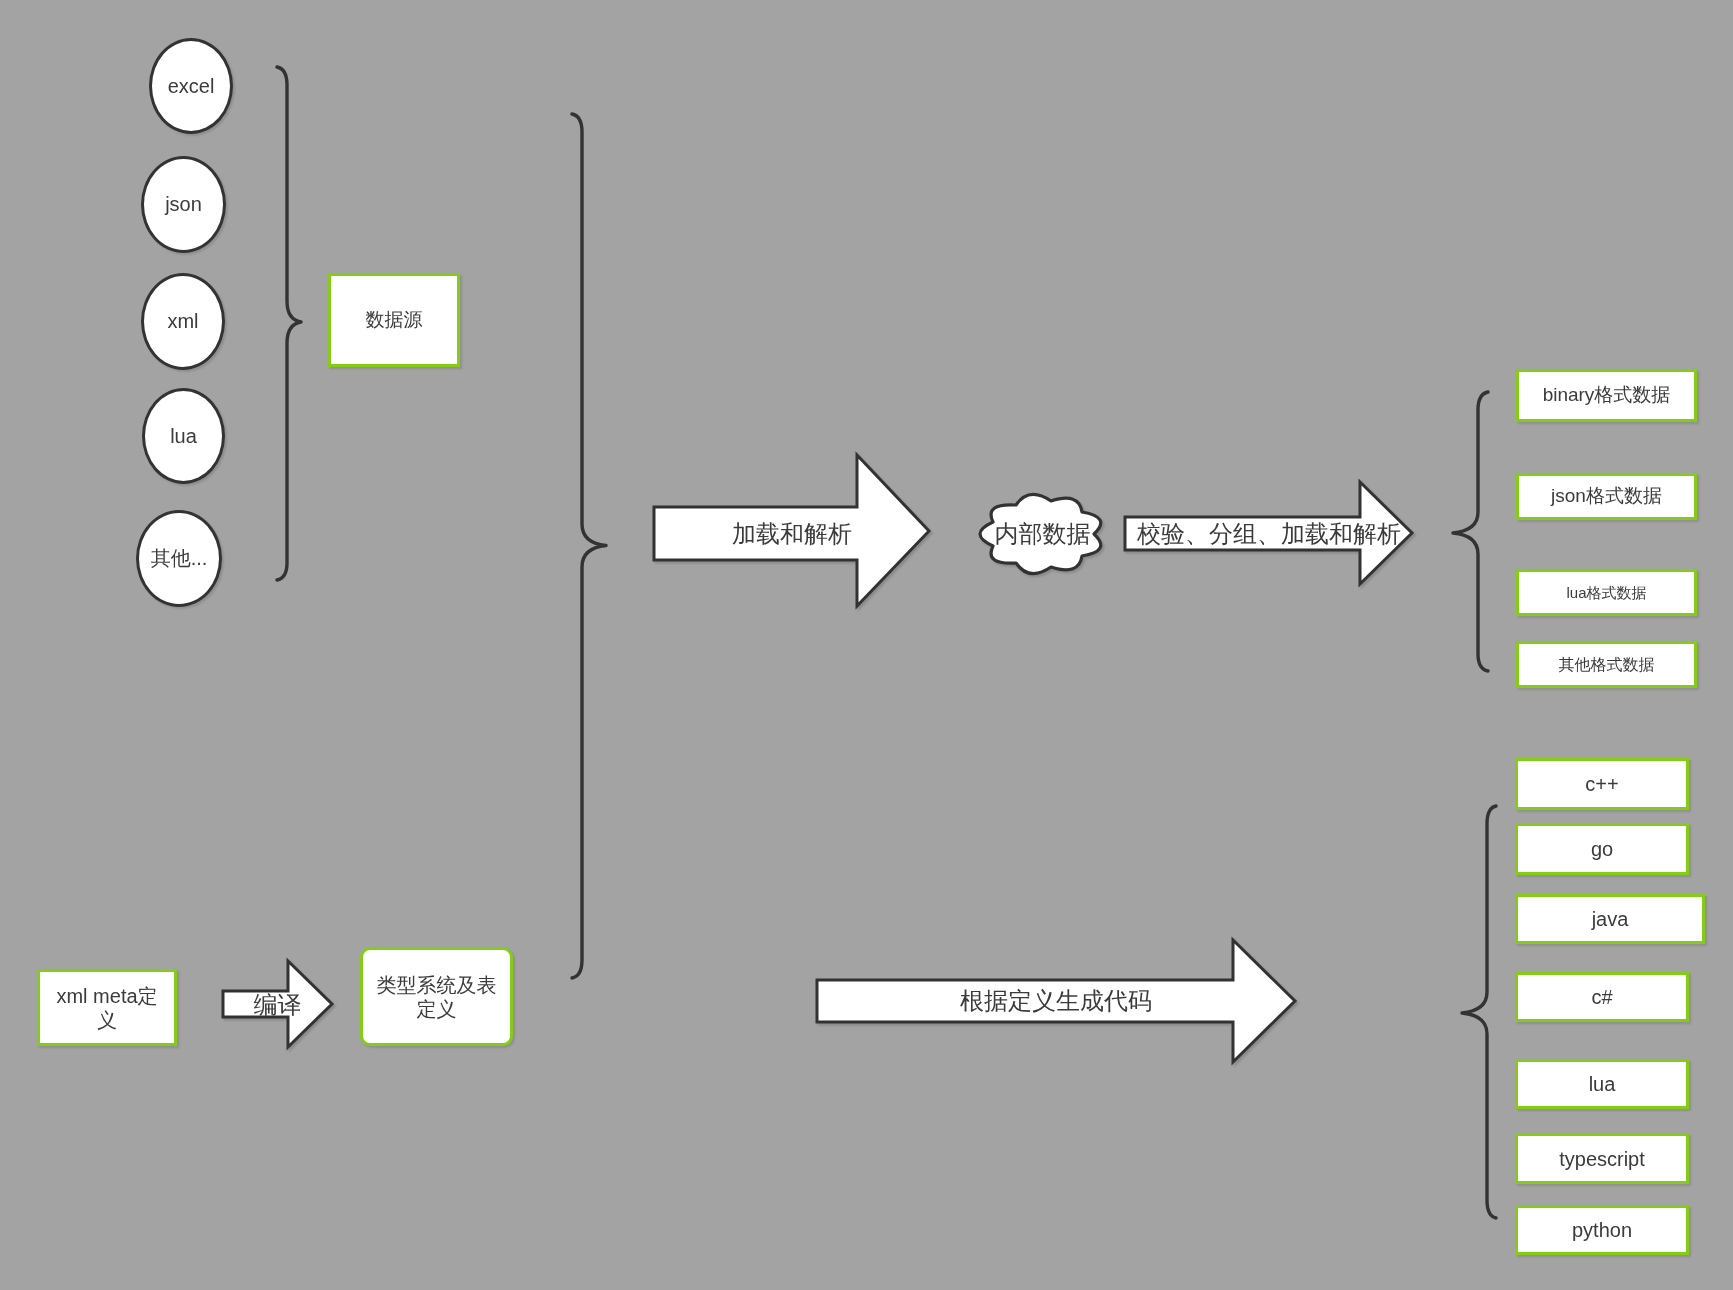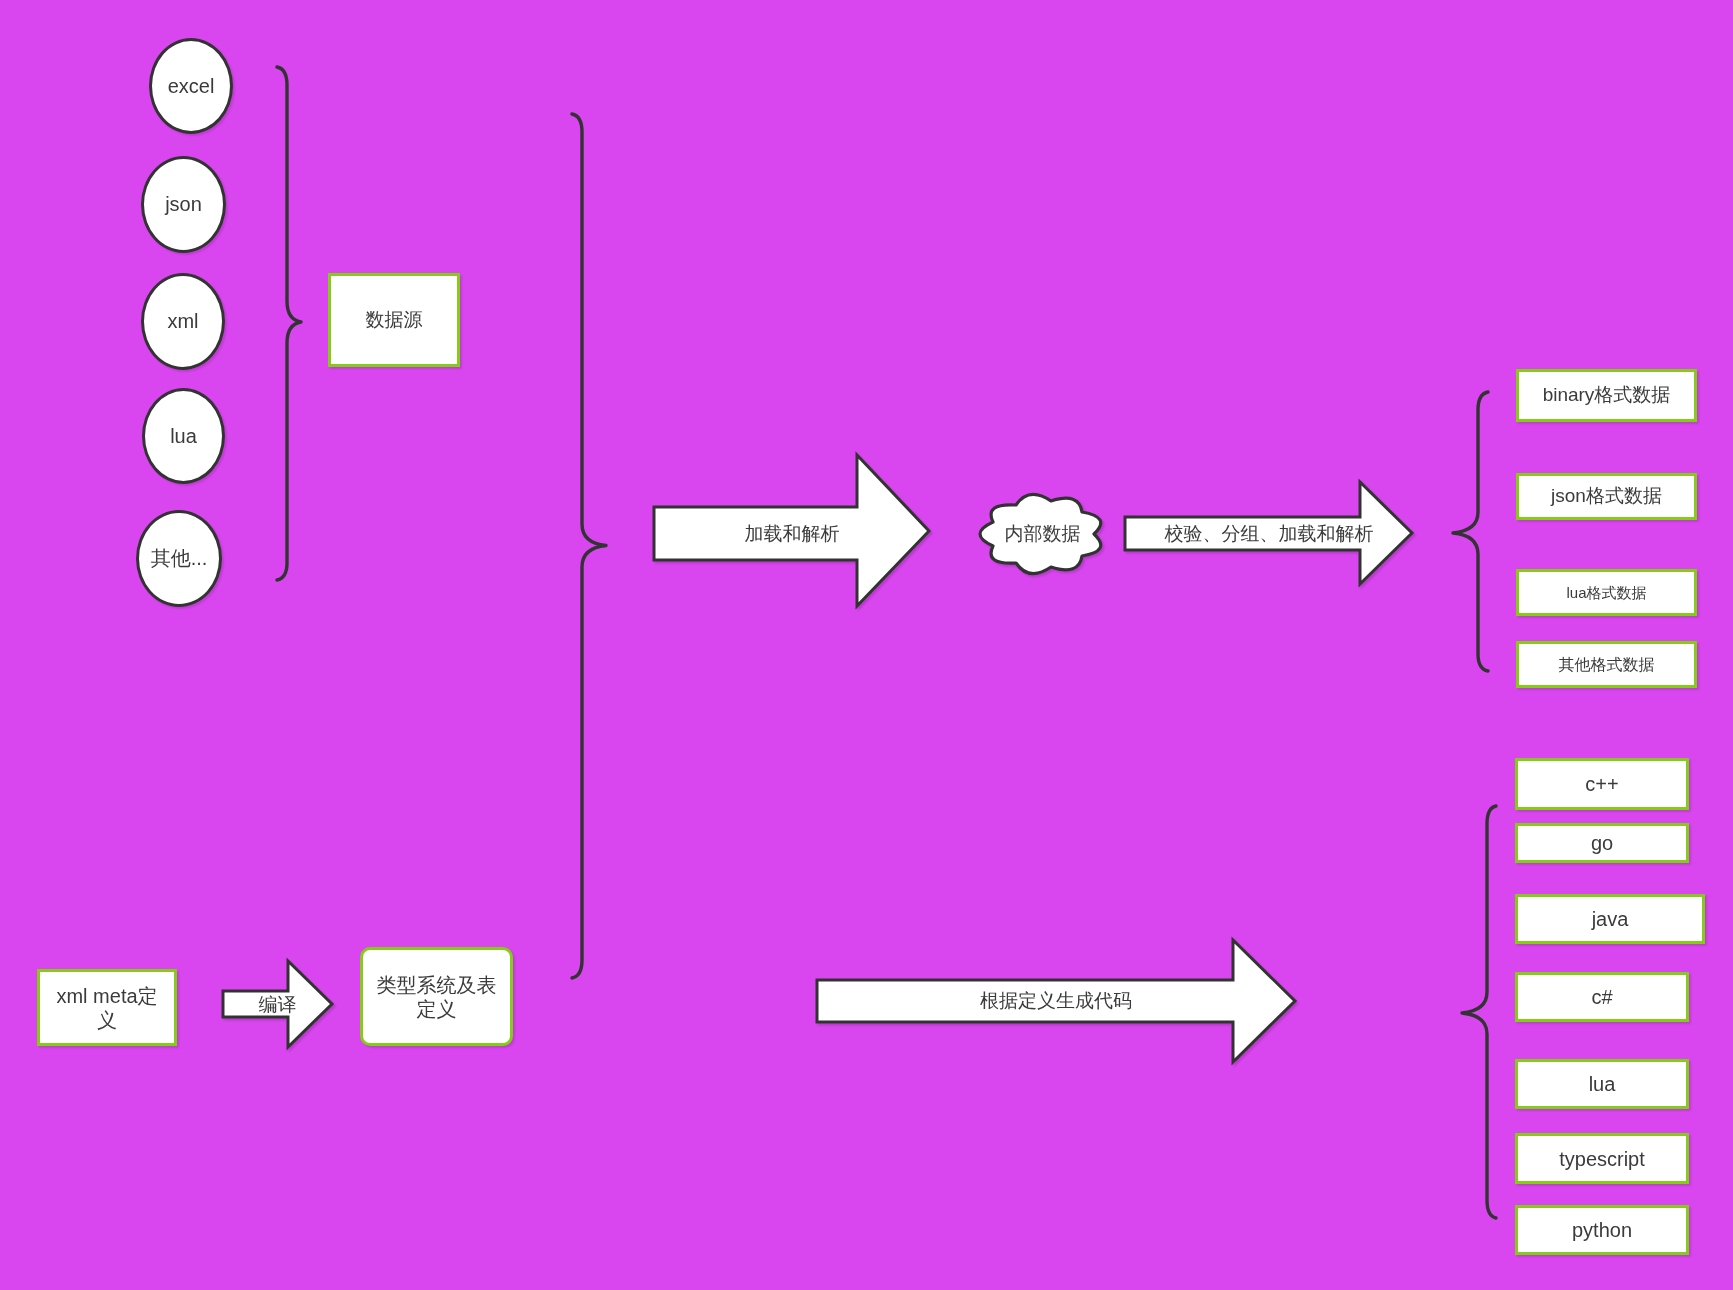--- a/index.html
+++ b/index.html
@@ -1,30 +1,30 @@
 <!DOCTYPE html>
 <html><head>
 <meta charset="utf-8">
 <style>
   html,body{margin:0;padding:0;background:#f7f7f7;}
-  .canvas{position:relative;width:1733px;height:1290px;background:#d946ef;overflow:hidden;
+  .canvas{position:relative;width:1733px;height:1290px;background:#a3a3a3;overflow:hidden;
           font-family:"Liberation Sans",sans-serif;color:#3b3b3b;}
   .layer{position:absolute;left:0;top:0;z-index:1;}
   .brace{fill:none;stroke:#333333;stroke-width:3.4;stroke-linecap:round;stroke-linejoin:round;}
   .arrow{fill:#ffffff;stroke:#333333;stroke-width:3;stroke-linejoin:miter;filter:url(#ds);}
   .cloud{fill:#ffffff;stroke:#333333;stroke-width:3.2;stroke-linejoin:round;filter:url(#ds);}
   .ellipse{position:absolute;box-sizing:border-box;border:3px solid #333333;border-radius:50%;
            background:#ffffff;display:flex;align-items:center;justify-content:center;
            font-size:20px;z-index:2;box-shadow:2px 2px 2px rgba(0,0,0,0.12);}
   .box{position:absolute;box-sizing:border-box;border:3px solid #84cc16;background:#ffffff;
        display:flex;align-items:center;justify-content:center;text-align:center;
        font-size:20px;z-index:2;box-shadow:2px 2px 2px rgba(0,0,0,0.12);line-height:1.2;}
   .rounded{border-radius:10px;}
   .alabel{position:absolute;display:flex;align-items:center;justify-content:center;
-          font-size:19px;z-index:3;white-space:nowrap;}
+          font-size:24px;z-index:3;white-space:nowrap;}
   .wrap110{display:inline-block;max-width:112px;white-space:normal;}
   .wrap130{display:inline-block;max-width:130px;white-space:normal;}
 </style>
 </head>
 <body>
 
 <div class="canvas">
 
   <svg class="layer" width="1733" height="1290" viewBox="0 0 1733 1290">
     <defs>
@@ -69,20 +69,20 @@
   <div class="box" style="left:1516px;top:641px;width:181px;height:47px;font-size:16px">其他格式数据</div>
 
   <div class="box" style="left:37px;top:969px;width:140px;height:77px">
     <span class="wrap110">xml meta定义</span>
   </div>
   <div class="box rounded" style="left:360px;top:947px;width:153px;height:99px">
     <span class="wrap130">类型系统及表定义</span>
   </div>
 
   <div class="box" style="left:1515px;top:758px;width:174px;height:52px">c++</div>
-  <div class="box" style="left:1515px;top:823px;width:174px;height:40px">go</div>
+  <div class="box" style="left:1515px;top:823px;width:174px;height:52px">go</div>
   <div class="box" style="left:1515px;top:894px;width:190px;height:50px">java</div>
   <div class="box" style="left:1515px;top:972px;width:174px;height:50px">c#</div>
   <div class="box" style="left:1515px;top:1059px;width:174px;height:50px">lua</div>
   <div class="box" style="left:1515px;top:1133px;width:174px;height:51px">typescript</div>
   <div class="box" style="left:1515px;top:1205px;width:174px;height:50px">python</div>
 
 </div>
 
 </body></html>

